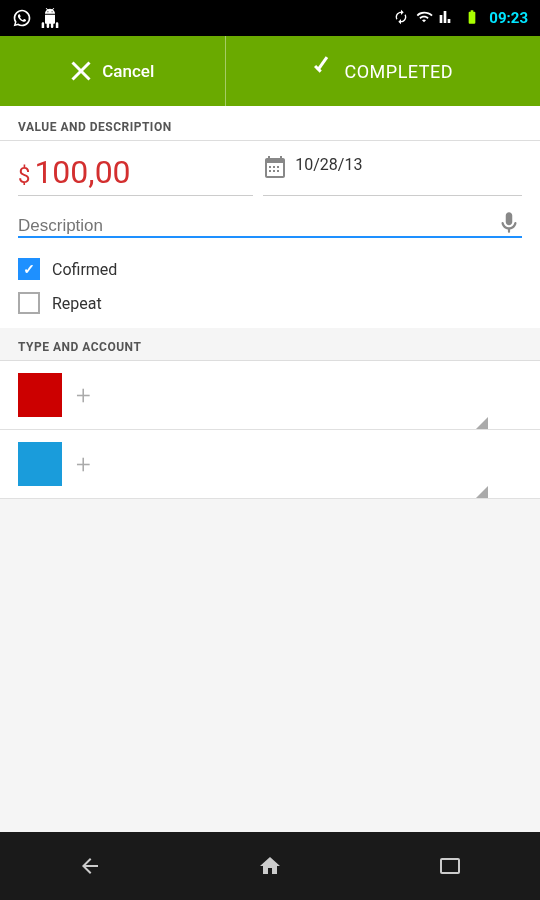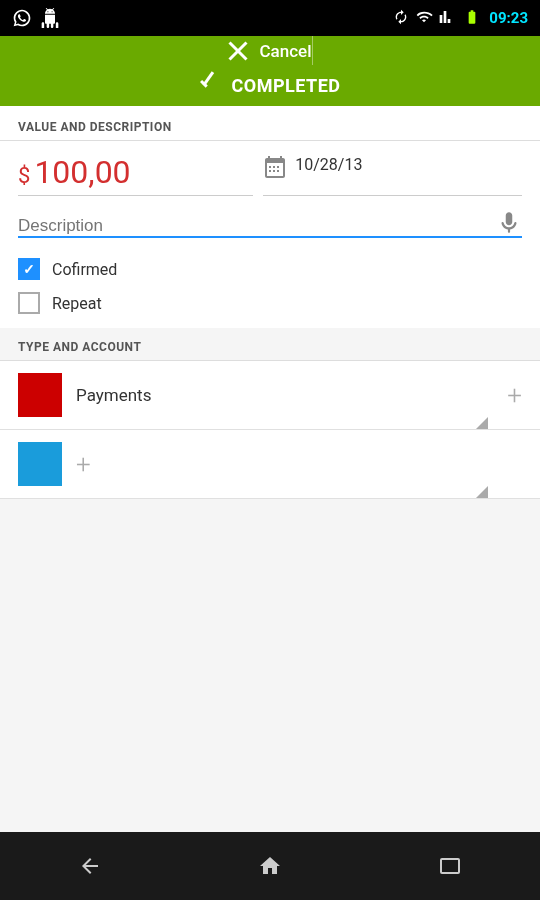--- a/index.html
+++ b/index.html
@@ -38,21 +38,20 @@
       font-size: 15px;
       font-weight: bold;
     }
 
     
     .action-bar {
       background: #6aaa00;
       height: 70px;
       display: flex;
       align-items: center;
-      flex-direction: column;
     }
     .action-bar-cancel {
       flex: 1;
       display: flex;
       align-items: center;
       justify-content: center;
       gap: 10px;
       height: 100%;
       cursor: pointer;
       border-right: 1px solid rgba(255,255,255,0.4);
@@ -66,21 +65,21 @@
       height: 100%;
       cursor: pointer;
     }
     .action-bar-cancel span,
     .action-bar-completed span {
       color: #fff;
       font-size: 17px;
       font-weight: 500;
     }
     .action-bar-completed span.completed-label {
-      font-weight: 700;
+      font-weight: 400;
       font-size: 18px;
       letter-spacing: 0.5px;
     }
 
     
     .main-content {
       background: #fff;
       padding-bottom: 0;
     }
 
@@ -395,21 +394,20 @@
       <span class="checkbox-label">Repeat</span>
     </div>
   </div>
 
   <div class="type-account-section">
     <div class="type-account-header">TYPE AND ACCOUNT</div>
     <div class="section-divider"></div>
 
     <div class="account-row">
       <div class="color-swatch" style="background:#cc0000;"></div>
-      <span class="account-label">Payments</span>
       <div class="corner-arrow"></div>
       <span class="plus-icon">+</span>
     </div>
 
     <div class="account-row">
       <div class="color-swatch" style="background:#1a9cdb;"></div>
       <div class="corner-arrow"></div>
       <span class="plus-icon">+</span>
     </div>
   </div>

